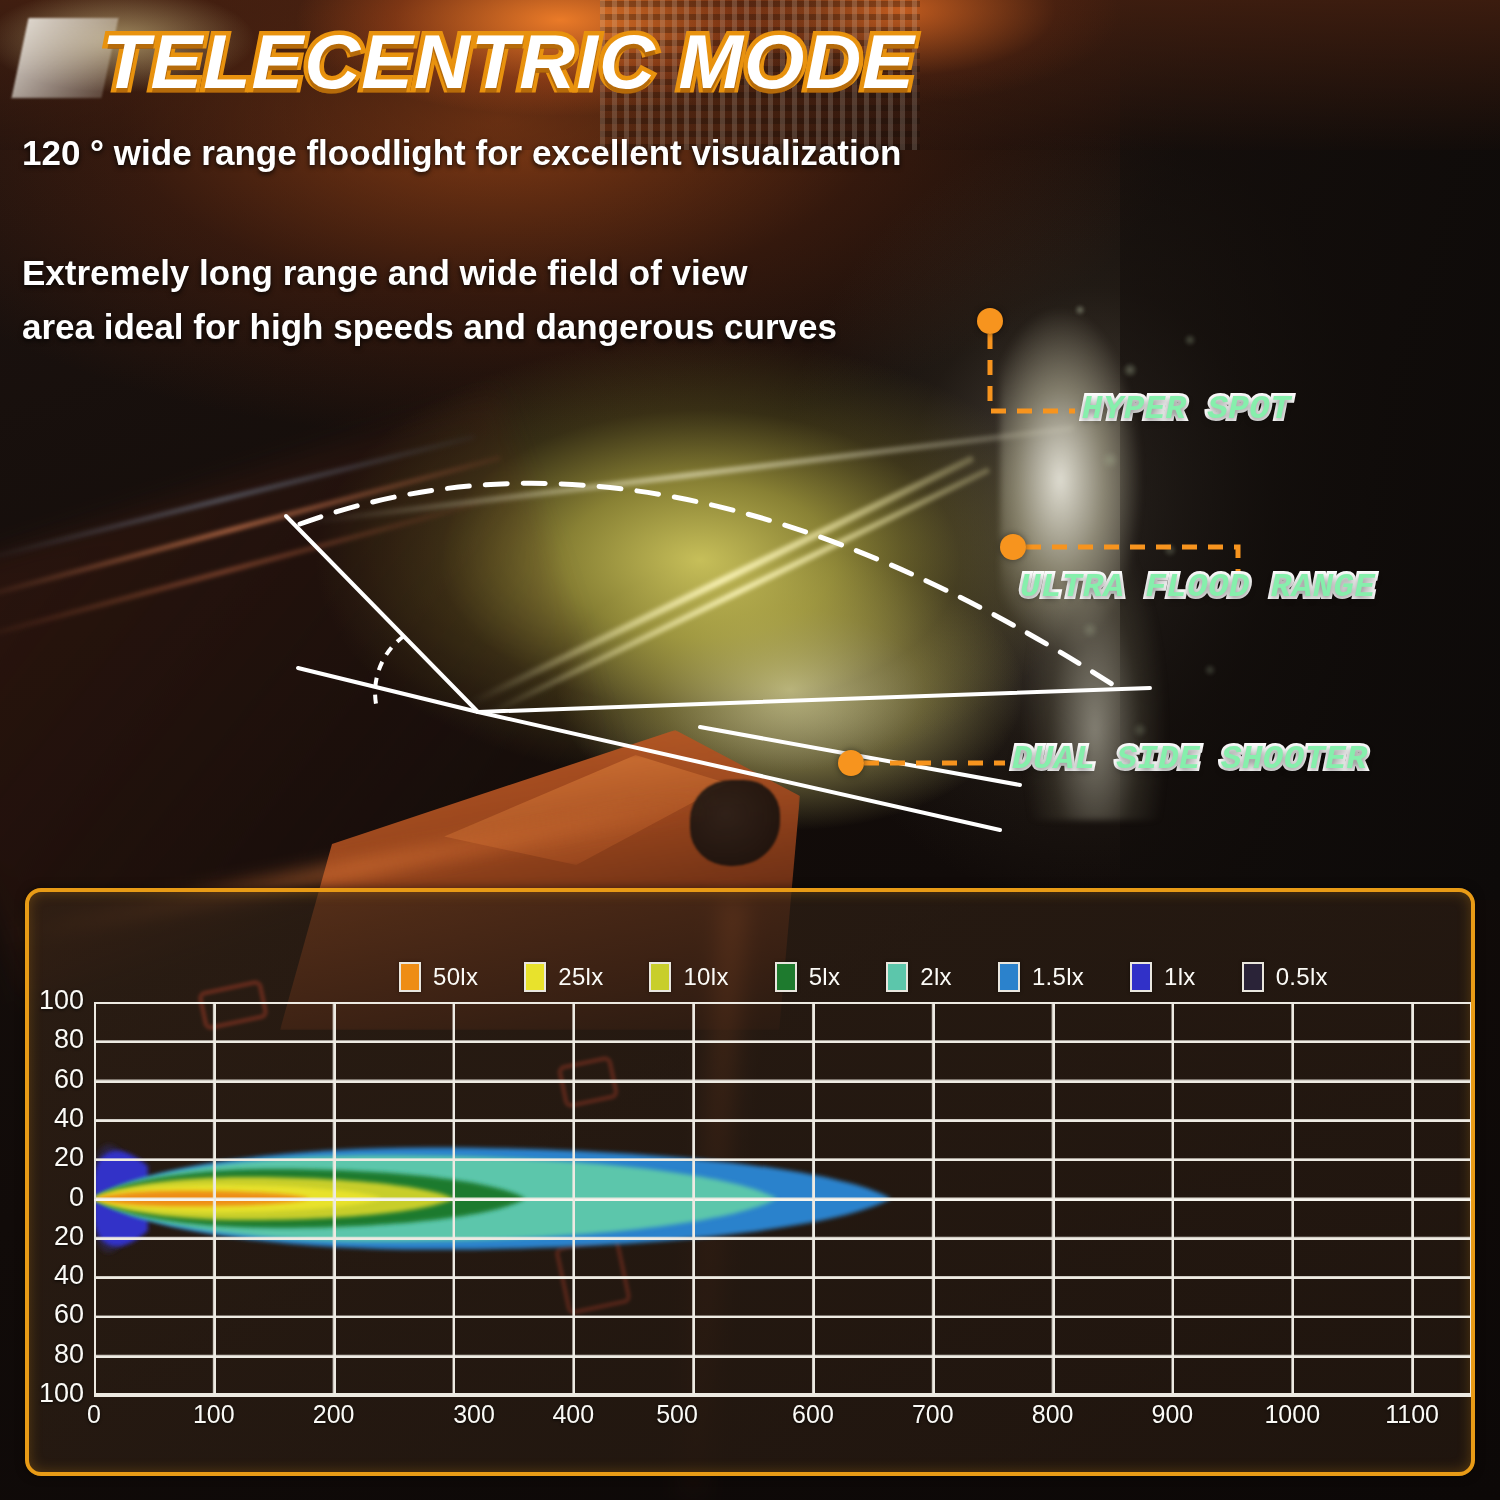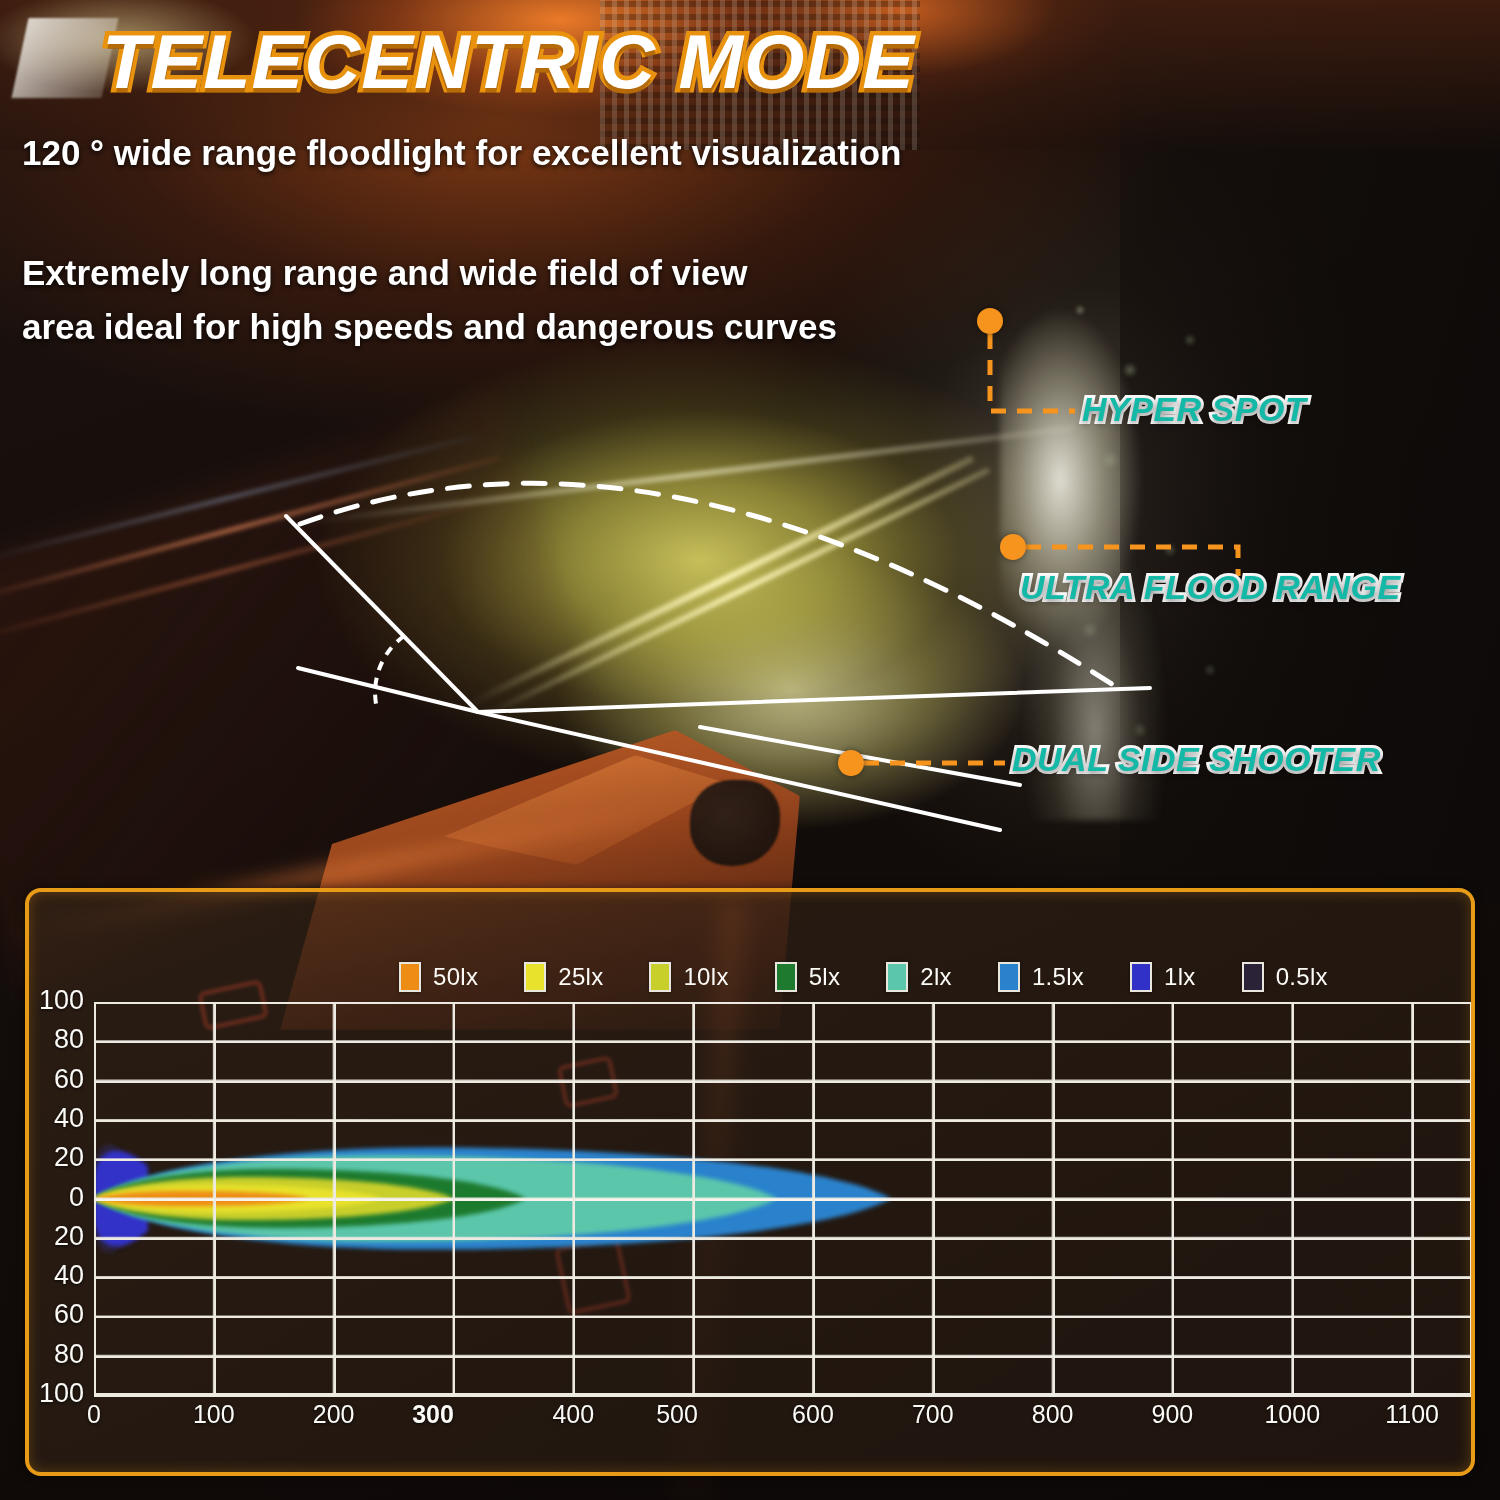--- a/index.html
+++ b/index.html
@@ -161,26 +161,27 @@
     margin-top:34px;
   }
 
   
   #angle-svg{ position:absolute; left:0; top:0; width:1500px; height:900px; pointer-events:none; }
 
   
   .callout{
     position:absolute;
     font-size:34px; font-weight:900; font-style:italic;
-    color:#14b8a6;
+    color:#86efac;
     -webkit-text-stroke:6px #ffffff;
     paint-order:stroke fill;
     letter-spacing:.5px;
     white-space:nowrap;
     text-shadow:0 3px 6px rgba(0,0,0,.5);
+    font-family:Liberation Mono, monospace;
   }
   #callout-hyper  { left:1082px; top:390px; }
   #callout-ultra  { left:1020px; top:568px; }
   #callout-dual   { left:1012px; top:740px; }
 
   .dot{
     position:absolute; width:26px; height:26px; border-radius:50%;
     background:#F7941E; box-shadow:0 0 6px rgba(0,0,0,.45);
   }
   #dot-hyper{ left:977px; top:308px; }
@@ -403,21 +404,21 @@
       <div class="hgrid" style="top: 353.7px;"></div>
       <div class="ytick" style="top: 353.7px;">80</div>
       <div class="hgrid" style="top: 393px;"></div>
       <div class="ytick" style="top: 393px;">100</div>
       <div class="xtick" style="left: 0px;">0</div>
       <div class="vgrid" style="left: 119.826px;"></div>
       <div class="xtick" style="left: 119.826px;">100</div>
       <div class="vgrid" style="left: 239.652px;"></div>
       <div class="xtick" style="left: 239.652px;">200</div>
       <div class="vgrid" style="left: 359.478px;"></div>
-      <div class="xtick" style="left: 339px; font-weight: bold;">300</div>
+      <div class="xtick" style="left: 380px;">300</div>
       <div class="vgrid" style="left: 479.304px;"></div>
       <div class="xtick" style="left: 479.304px;">400</div>
       <div class="vgrid" style="left: 599.13px;"></div>
       <div class="xtick" style="left: 583px;">500</div>
       <div class="vgrid" style="left: 718.957px;"></div>
       <div class="xtick" style="left: 718.957px;">600</div>
       <div class="vgrid" style="left: 838.783px;"></div>
       <div class="xtick" style="left: 838.783px;">700</div>
       <div class="vgrid" style="left: 958.609px;"></div>
       <div class="xtick" style="left: 958.609px; text-align: center;">800</div>

